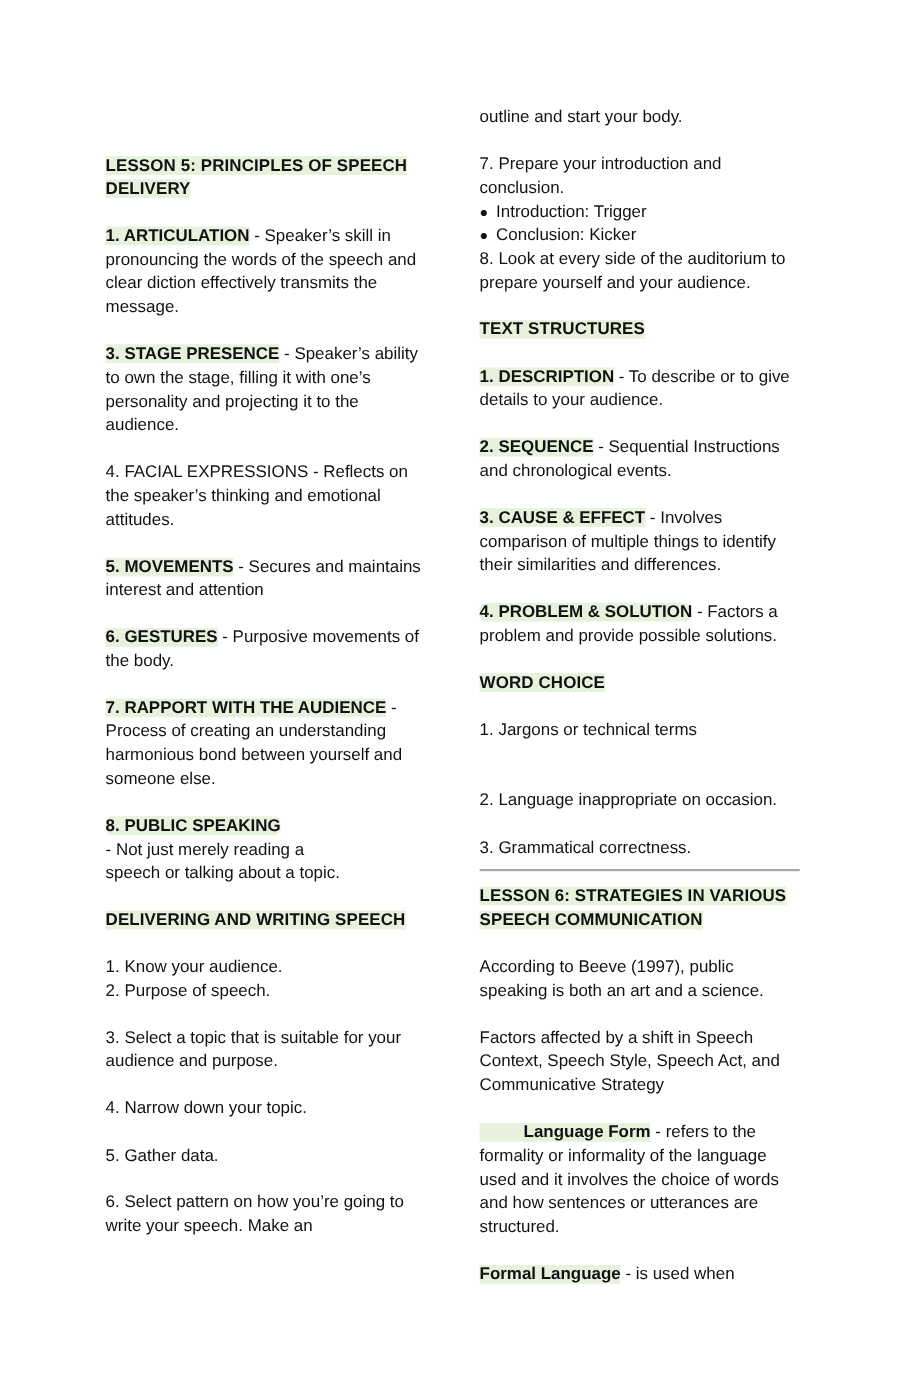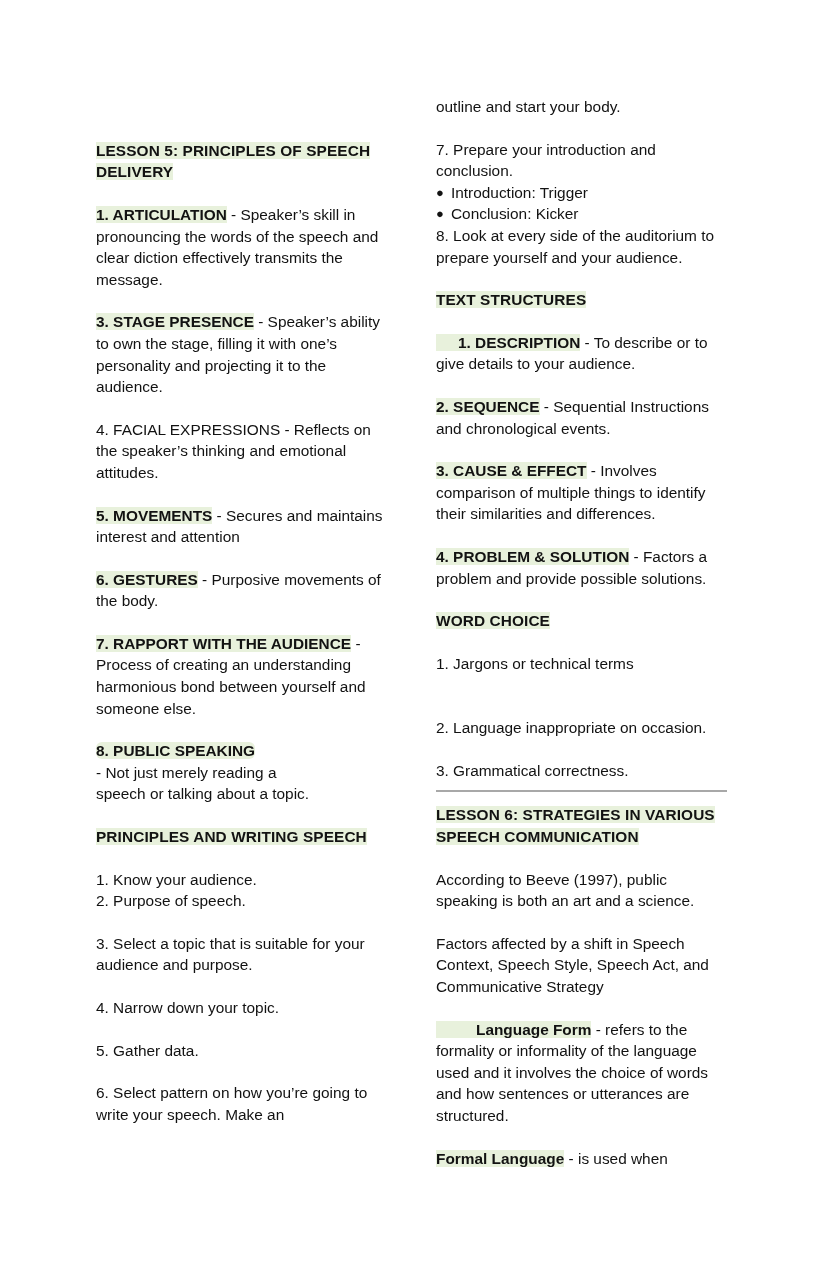--- a/index.html
+++ b/index.html
@@ -111,21 +111,21 @@
       <p class="para"><span class="hl" style="background: rgb(232, 241, 220);">6. GESTURES</span><span> - Purposive movements of the body.</span></p>
 
       <p class="para"><span class="hl" style="background: rgb(232, 241, 220);">7. RAPPORT WITH THE AUDIENCE</span><span> - Process of creating an understanding harmonious bond between yourself and someone else.</span></p>
 
       <p class="para">
         <span class="hl" style="background: rgb(232, 241, 220); border-radius: 6px;">8. PUBLIC SPEAKING</span><br>
         <span>- Not just merely reading a</span><br>
         <span>speech or talking about a topic.</span>
       </p>
 
-      <p class="heading"><span class="hl" style="background: rgb(232, 241, 220);">PRINCIPLES AND WRITING SPEECH</span></p>
+      <p class="heading"><span class="hl" style="background: rgb(232, 241, 220);">DELIVERING AND WRITING SPEECH</span></p>
 
       <p class="para tight">1. Know your audience.</p>
       <p class="para">2. Purpose of speech.</p>
       <p class="para">3. Select a topic that is suitable for your audience and purpose.</p>
       <p class="para">4. Narrow down your topic.</p>
       <p class="para">5. Gather data.</p>
       <p class="para">6. Select pattern on how you’re going to write your speech. Make an</p>
 
     </div>
 
@@ -139,27 +139,27 @@
       </p>
       <ul class="bullets para">
         <li><span class="dot">●</span><span>Introduction: Trigger</span></li>
         <li><span class="dot">●</span><span>Conclusion: Kicker</span></li>
       </ul>
 
       <p class="para">8. Look at every side of the auditorium to prepare yourself and your audience.</p>
 
       <p class="heading"><span class="hl" style="background: rgb(232, 241, 220);">TEXT STRUCTURES</span></p>
 
-      <p class="para"><span class="hl" style="background: rgb(232, 241, 220); padding-left: 22px;">1. DESCRIPTION</span><span> - To describe or to give details to your audience.</span></p>
+      <p class="para"><span class="hl" style="background: rgb(232, 241, 220);">1. DESCRIPTION</span><span> - To describe or to give details to your audience.</span></p>
 
       <p class="para"><span class="hl" style="background: rgb(232, 241, 220);">2. SEQUENCE</span><span> - Sequential Instructions and chronological events.</span></p>
 
       <p class="para"><span class="hl" style="background: rgb(232, 241, 220);">3. CAUSE &amp; EFFECT</span><span> - Involves comparison of multiple things to identify their similarities and differences.</span></p>
 
-      <p class="para"><span class="hl" style="background: rgb(232, 241, 220);">4. PROBLEM &amp; SOLUTION</span><span> - Factors a problem and provide possible solutions.</span></p>
+      <p class="para"><span class="hl" style="background: rgb(232, 241, 220); border-radius: 6px;">4. PROBLEM &amp; SOLUTION</span><span> - Factors a problem and provide possible solutions.</span></p>
 
       <p class="heading"><span class="hl" style="background: rgb(232, 241, 220);">WORD CHOICE</span></p>
 
       <p class="para gap-lg">1. Jargons or technical terms</p>
       <p class="para">2. Language inappropriate on occasion.</p>
       <p class="para tight">3. Grammatical correctness.</p>
 
       <hr class="divider" style="border-top-color: rgb(168, 168, 168);">
 
       <div class="heading">

